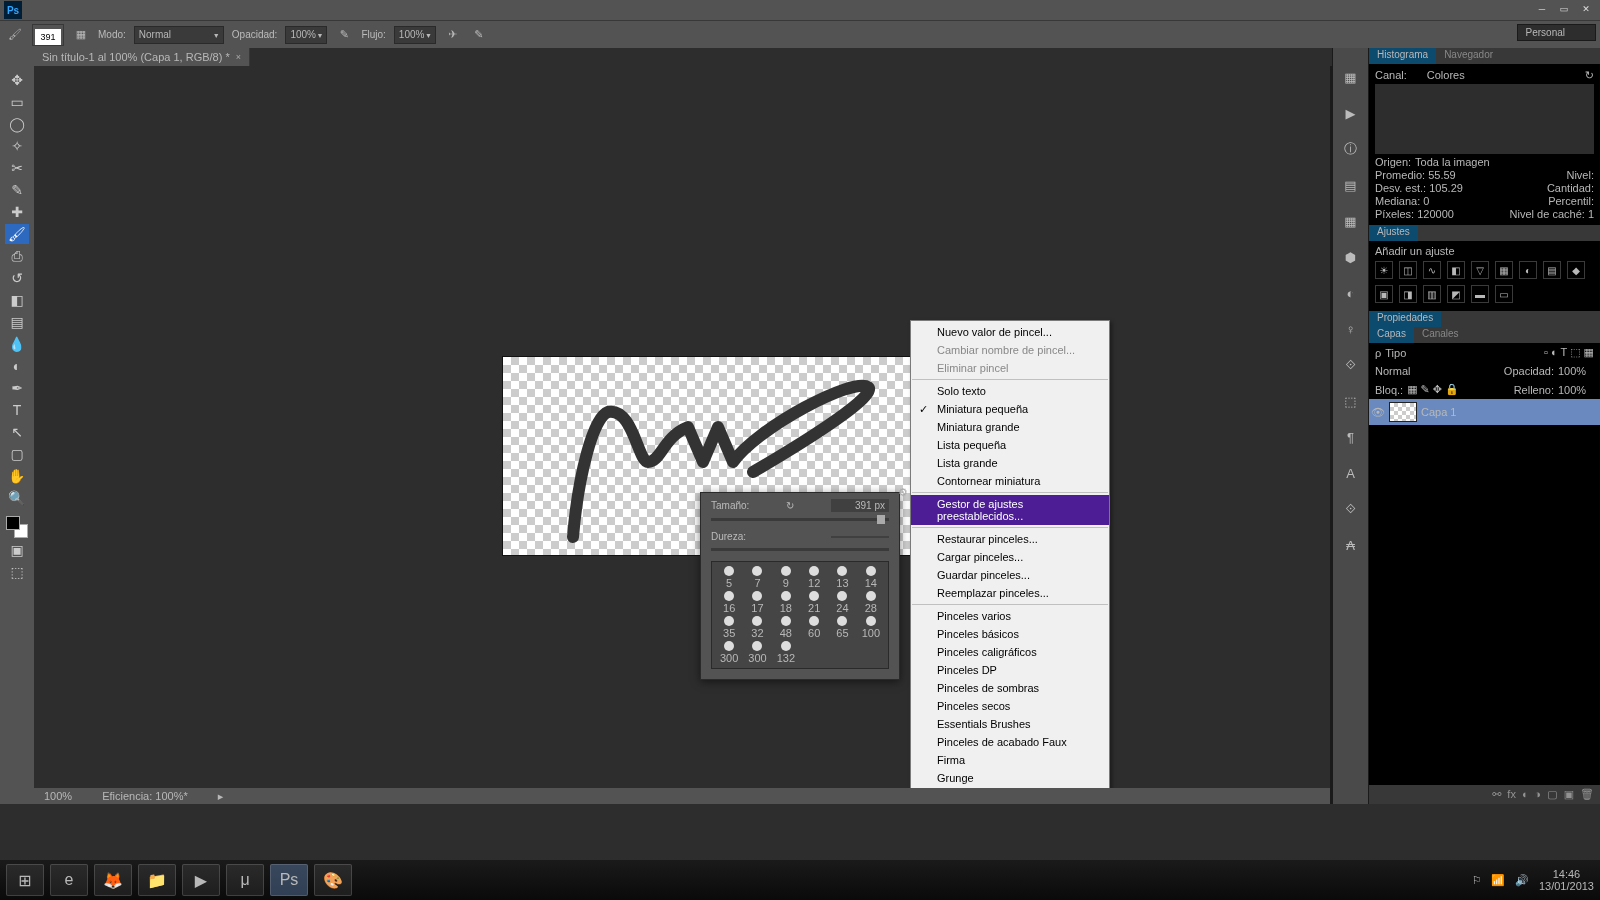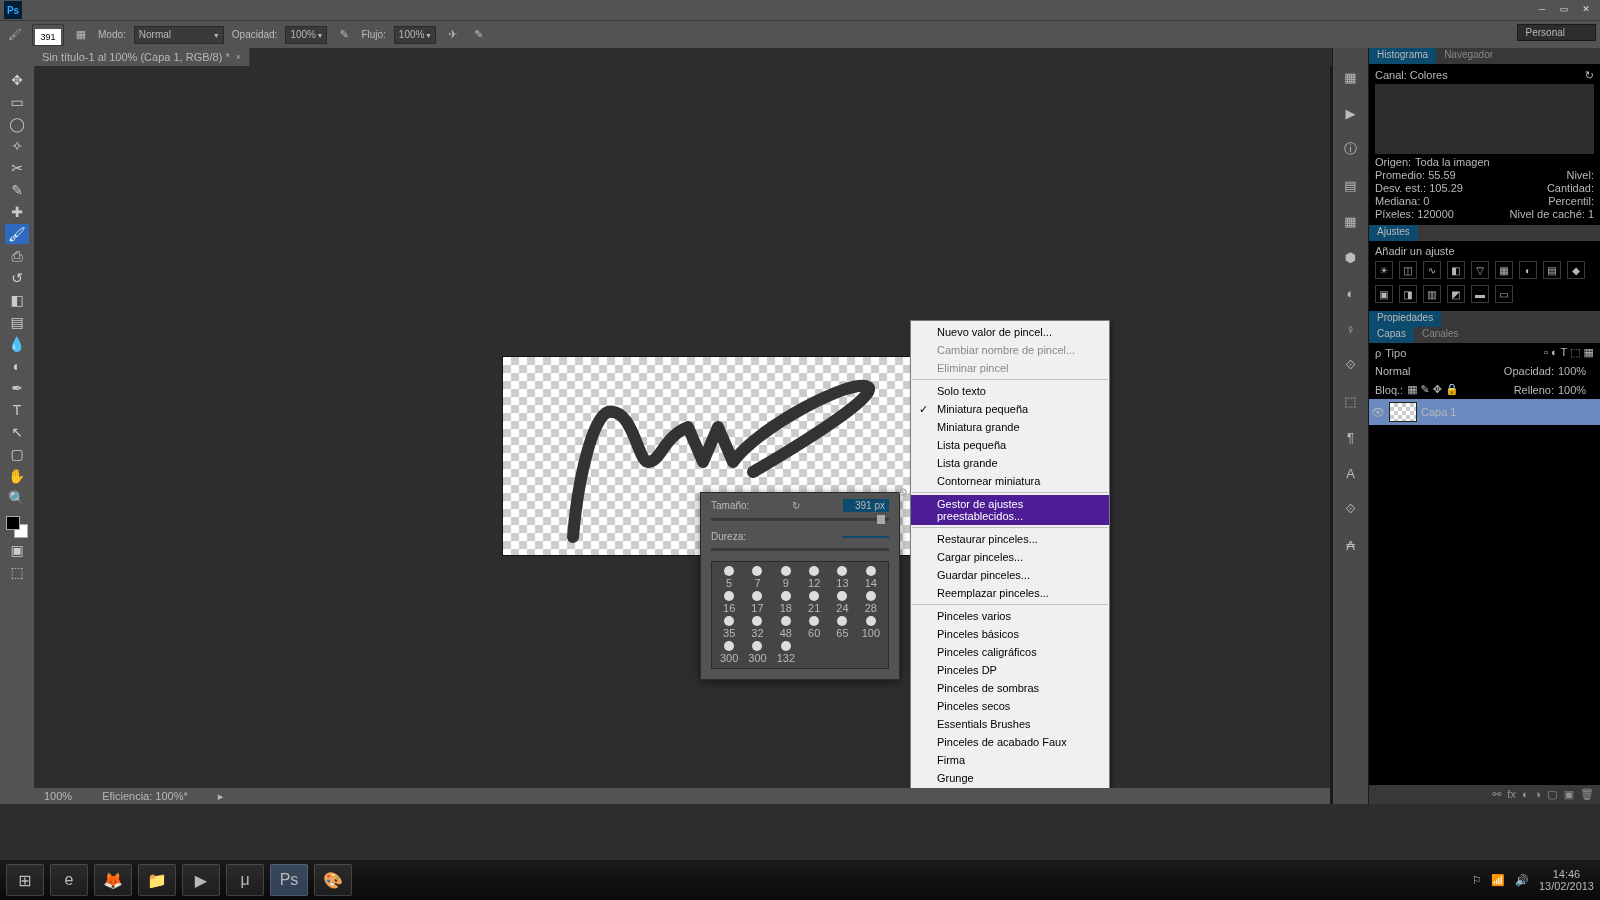--- a/index.html
+++ b/index.html
@@ -40,21 +40,21 @@
 .adj-icons .a{width:18px;height:18px;border:1px solid #3a3a3a;display:flex;align-items:center;justify-content:center;font-size:10px}
 .layers-row{display:flex;align-items:center;gap:4px;padding:3px 2px;background:#6a8abf}
 .layer-eye{width:14px;height:14px;display:flex;align-items:center;justify-content:center}
 .layer-thumb{width:28px;height:20px;background:repeating-conic-gradient(#ccc 0 25%,#fff 0 50%) 0 0/8px 8px;border:1px solid #222}
 .layer-footer{display:flex;justify-content:flex-end;gap:6px;padding:3px 6px;background:#383838;font-size:10px;margin-top:auto}
 .layer-footer span{opacity:.7}
 .canvas{position:absolute;width:420px;height:200px;left:468px;top:290px;background:repeating-conic-gradient(#ccc 0 25%,#fff 0 50%) 0 0/16px 16px;border:1px solid #111}
 .canvas svg{position:absolute;top:0;left:0}
 .brush-popup{position:absolute;left:700px;top:492px;width:200px;background:#535353;border:1px solid #2a2a2a;padding:6px 10px 10px;box-shadow:0 2px 8px rgba(0,0,0,.5)}
 .brush-popup .row{display:flex;justify-content:space-between;align-items:center;margin-bottom:4px}
-.brush-popup .val{width:46px;background:#0c4a6e;text-align:right;padding:1px 4px;font-size:10px}
+.brush-popup .val{width:58px;background:#404040;text-align:right;padding:1px 4px;font-size:10px}
 .slider{height:3px;background:#3a3a3a;position:relative;margin:6px 0 10px}
 .slider .thumb{position:absolute;right:4px;top:-3px;width:8px;height:9px;background:#aaa}
 .brush-grid{background:#454545;border:1px solid #2a2a2a;padding:4px;display:grid;grid-template-columns:repeat(6,1fr);gap:2px;max-height:120px;overflow:hidden}
 .bcell{display:flex;flex-direction:column;align-items:center;font-size:9px}
 .bcell .dot{width:10px;height:10px;background:#ddd;border-radius:50%;margin-bottom:1px}
 .gear{position:absolute;left:898px;top:486px;font-size:11px;color:#aaa}
 .ctx-menu{position:absolute;left:910px;top:320px;width:200px;background:#f0f0f0;border:1px solid #7a7a7a;box-shadow:2px 2px 4px rgba(0,0,0,.4);padding:2px 0}
 .ctx-item{padding:3px 10px 3px 26px;font-size:11px;color:#000;position:relative}
 .ctx-item.disabled{color:#888}
 .ctx-item.checked::before{content:"✓";position:absolute;left:8px;color:#000}
@@ -306,21 +306,21 @@
 </div>
 
 <div class="right-panels">
   <div class="panel-tabs">
     <div class="ptab">Histograma</div>
     <div class="ptab inactive">Navegador</div>
   </div>
   <div class="panel-body">
     <div class="label-row">
         <span>Canal:</span>
-      <div class="sel" style="flex:1;margin-left:3px">Colores</div>
+      <div class="sel" style="flex:1;margin-left:20px">Colores</div>
       <span style="margin-left:4px">↻</span>
     </div>
     <div class="histo-area"></div>
     <div class="label-row">
         <span>Origen:</span>
       <div class="sel" style="flex:1;margin-left:4px">Toda la imagen</div>
     </div>
     <div class="label-row">
         <span><span>Promedio:</span> <span>55.59</span></span>
         <span>Nivel:</span>
@@ -415,16 +415,16 @@
   <div class="tbtn">▶</div>
   <div class="tbtn">μ</div>
   <div class="tbtn active">Ps</div>
   <div class="tbtn">🎨</div>
   <div class="tray">
     <span>⚐</span>
     <span>📶</span>
     <span>🔊</span>
     <div class="clock">
       <div>14:46</div>
-      <div>13/02/2013</div>
+      <div>13/01/2013</div>
     </div>
   </div>
 </div>
 
 </body></html>

